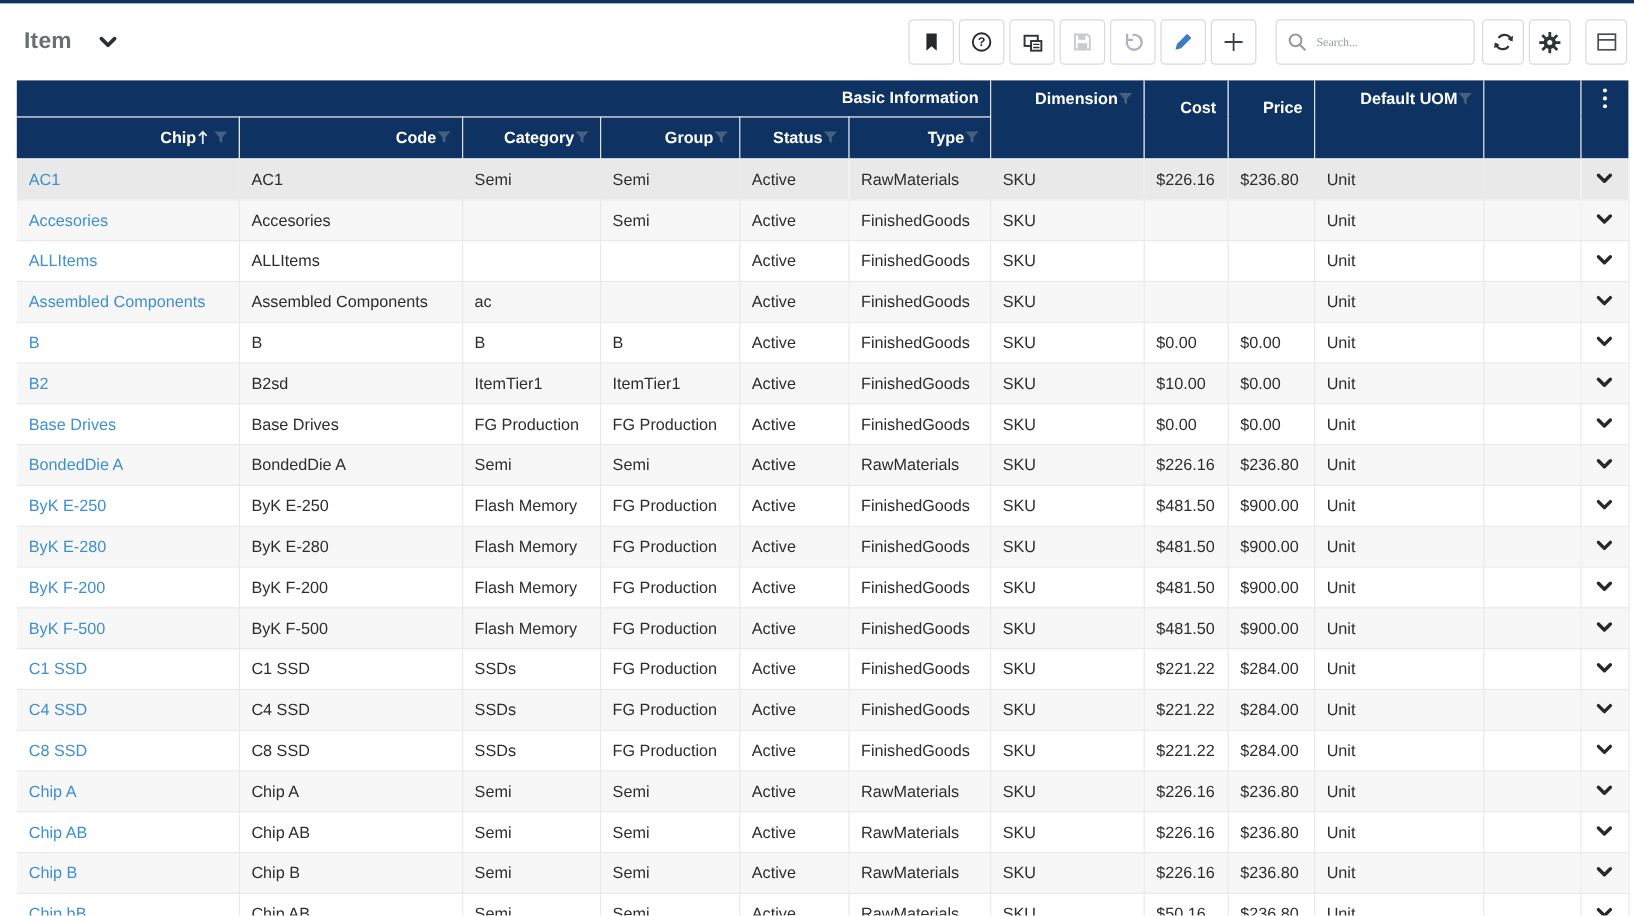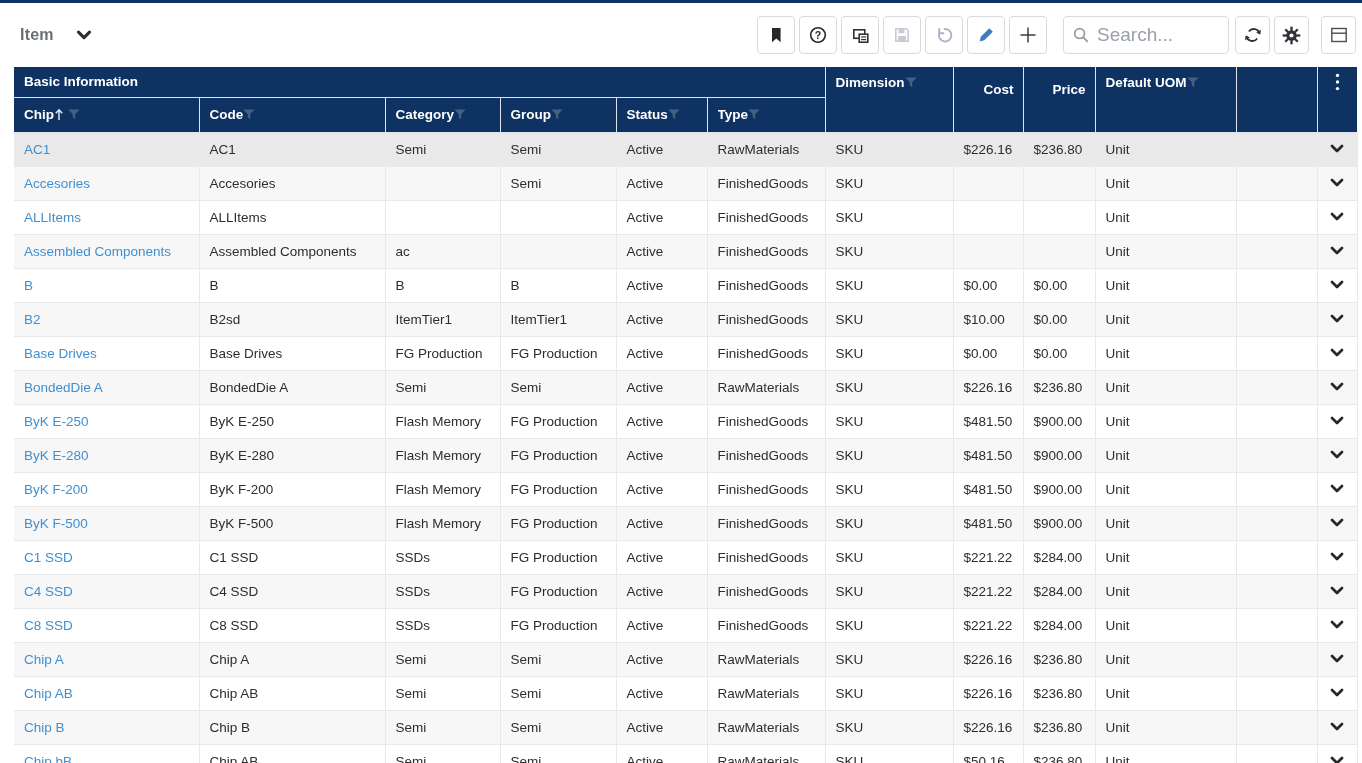--- a/index.html
+++ b/index.html
@@ -2,45 +2,45 @@
 <html><head>
 <meta charset="utf-8">
 <style>
   * { box-sizing: border-box; margin: 0; padding: 0; }
   html,body { width:1362px; height:763px; overflow:hidden; background:#fff;
     font-family:"Liberation Sans", sans-serif; }
   .top-strip { height:3px; background:#0e3363; width:100%; }
 
   
   .toolbar { display:flex; align-items:center; height:64px; padding:0 6px 0 20px; background:#fff; }
-  .page-title { font-size:16px; font-weight:700; color:#6a6f74; letter-spacing:.2px; }
+  .page-title { font-size:19px; font-weight:700; color:#6a6f74; letter-spacing:.2px; }
   .title-chev { margin-left:22px; display:inline-flex; align-items:center; cursor:pointer; }
   .tb-spacer { flex:1; }
   .btn-group { display:flex; gap:4px; align-items:center; }
   .tb-btn { width:38px; height:38px; background:#fff; border:1px solid #d8dade; border-radius:4px;
     display:flex; align-items:center; justify-content:center; cursor:pointer; }
   .tb-btn.sm { width:35px; }
   .tb-btn.disabled { cursor:default; }
   .search-wrap { display:flex; align-items:center; width:166px; height:38px; border:1px solid #d8dade;
     border-radius:4px; margin:0 6px 0 16px; padding:0 8px; background:#fff; }
-  .search-wrap input { border:none; outline:none; flex:1; width:100%; font-size:19px;
-    font-family:Liberation Sans, sans-serif; color:#333; margin-left:7px; }
+  .search-wrap input { border:none; outline:none; flex:1; width:100%; font-size:10px;
+    font-family:Liberation Serif, serif; color:#333; margin-left:7px; }
   .search-wrap input::placeholder { color:#9aa0a6; }
   .gap8 { width:4px; }
 
   
   .grid-wrap { margin-left:14px; width:1343px; }
   table { border-collapse:collapse; table-layout:fixed; width:1343px; }
   thead th { background:#0e3363; color:#fff; font-size:13.5px; font-weight:700; text-align:left;
     border:1px solid #dfe4ea; border-top:none; padding:0; }
   thead tr th:first-child { border-left:none; }
   thead tr.group-row th:last-child { border-right:none; }
   tr.group-row { height:30px; }
   tr.cols-row { height:35px; }
-  .hcell { display:flex; align-items:center; justify-content:flex-start; padding:0 9px 0 10px; cursor:pointer; }
+  .hcell { display:flex; align-items:center; justify-content:flex-end; padding:0 9px 0 10px; cursor:pointer; }
   .hcell .lbl { white-space:nowrap; overflow:hidden; }
   th.vtop { vertical-align:top; }
   th.vtop .hcell { height:30px; }
   .hcell.right { justify-content:flex-end;align-items:flex-end; }
   .hcell.center-top { justify-content:center; }
   .sortwrap { display:flex; align-items:center; gap:4px; }
 
   tbody td { height:34px; font-size:13.5px; color:#2d2d2d; padding:0 8px 0 10px;
     border:1px solid #e9e9e9; border-top:none; white-space:nowrap; overflow:hidden; background:#fff; }
   tbody td:first-child { border-left:none; }

